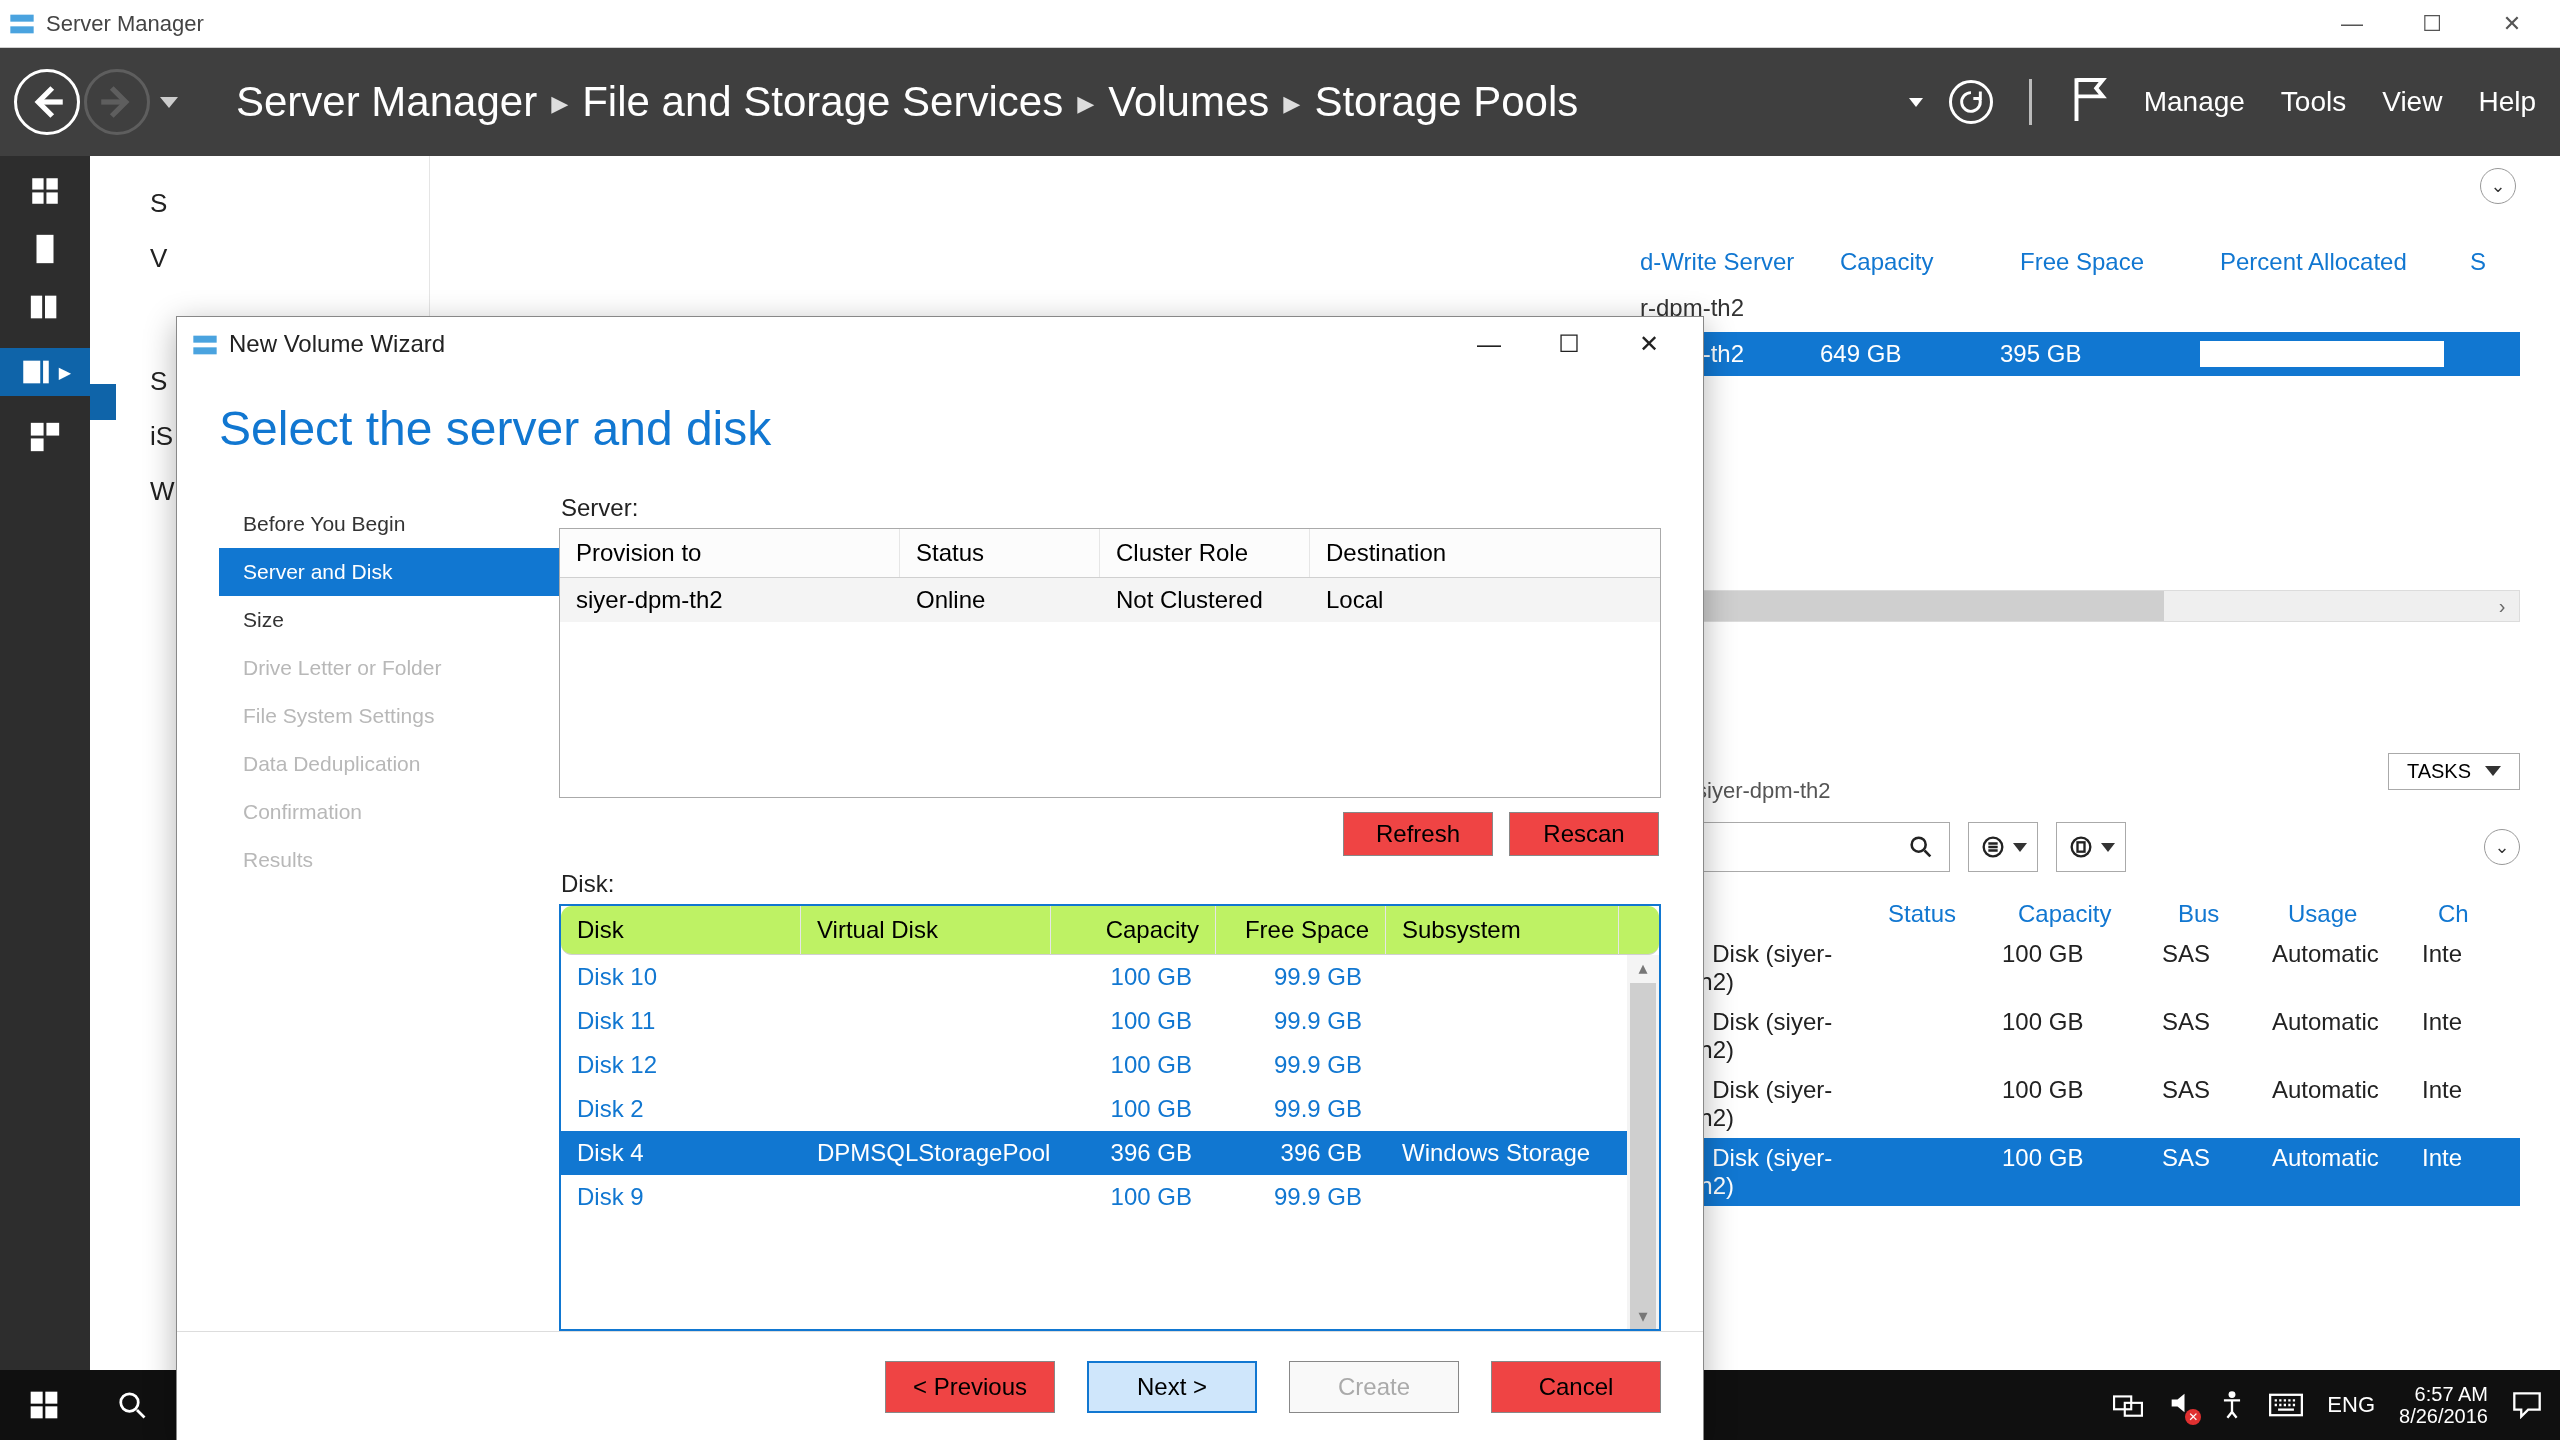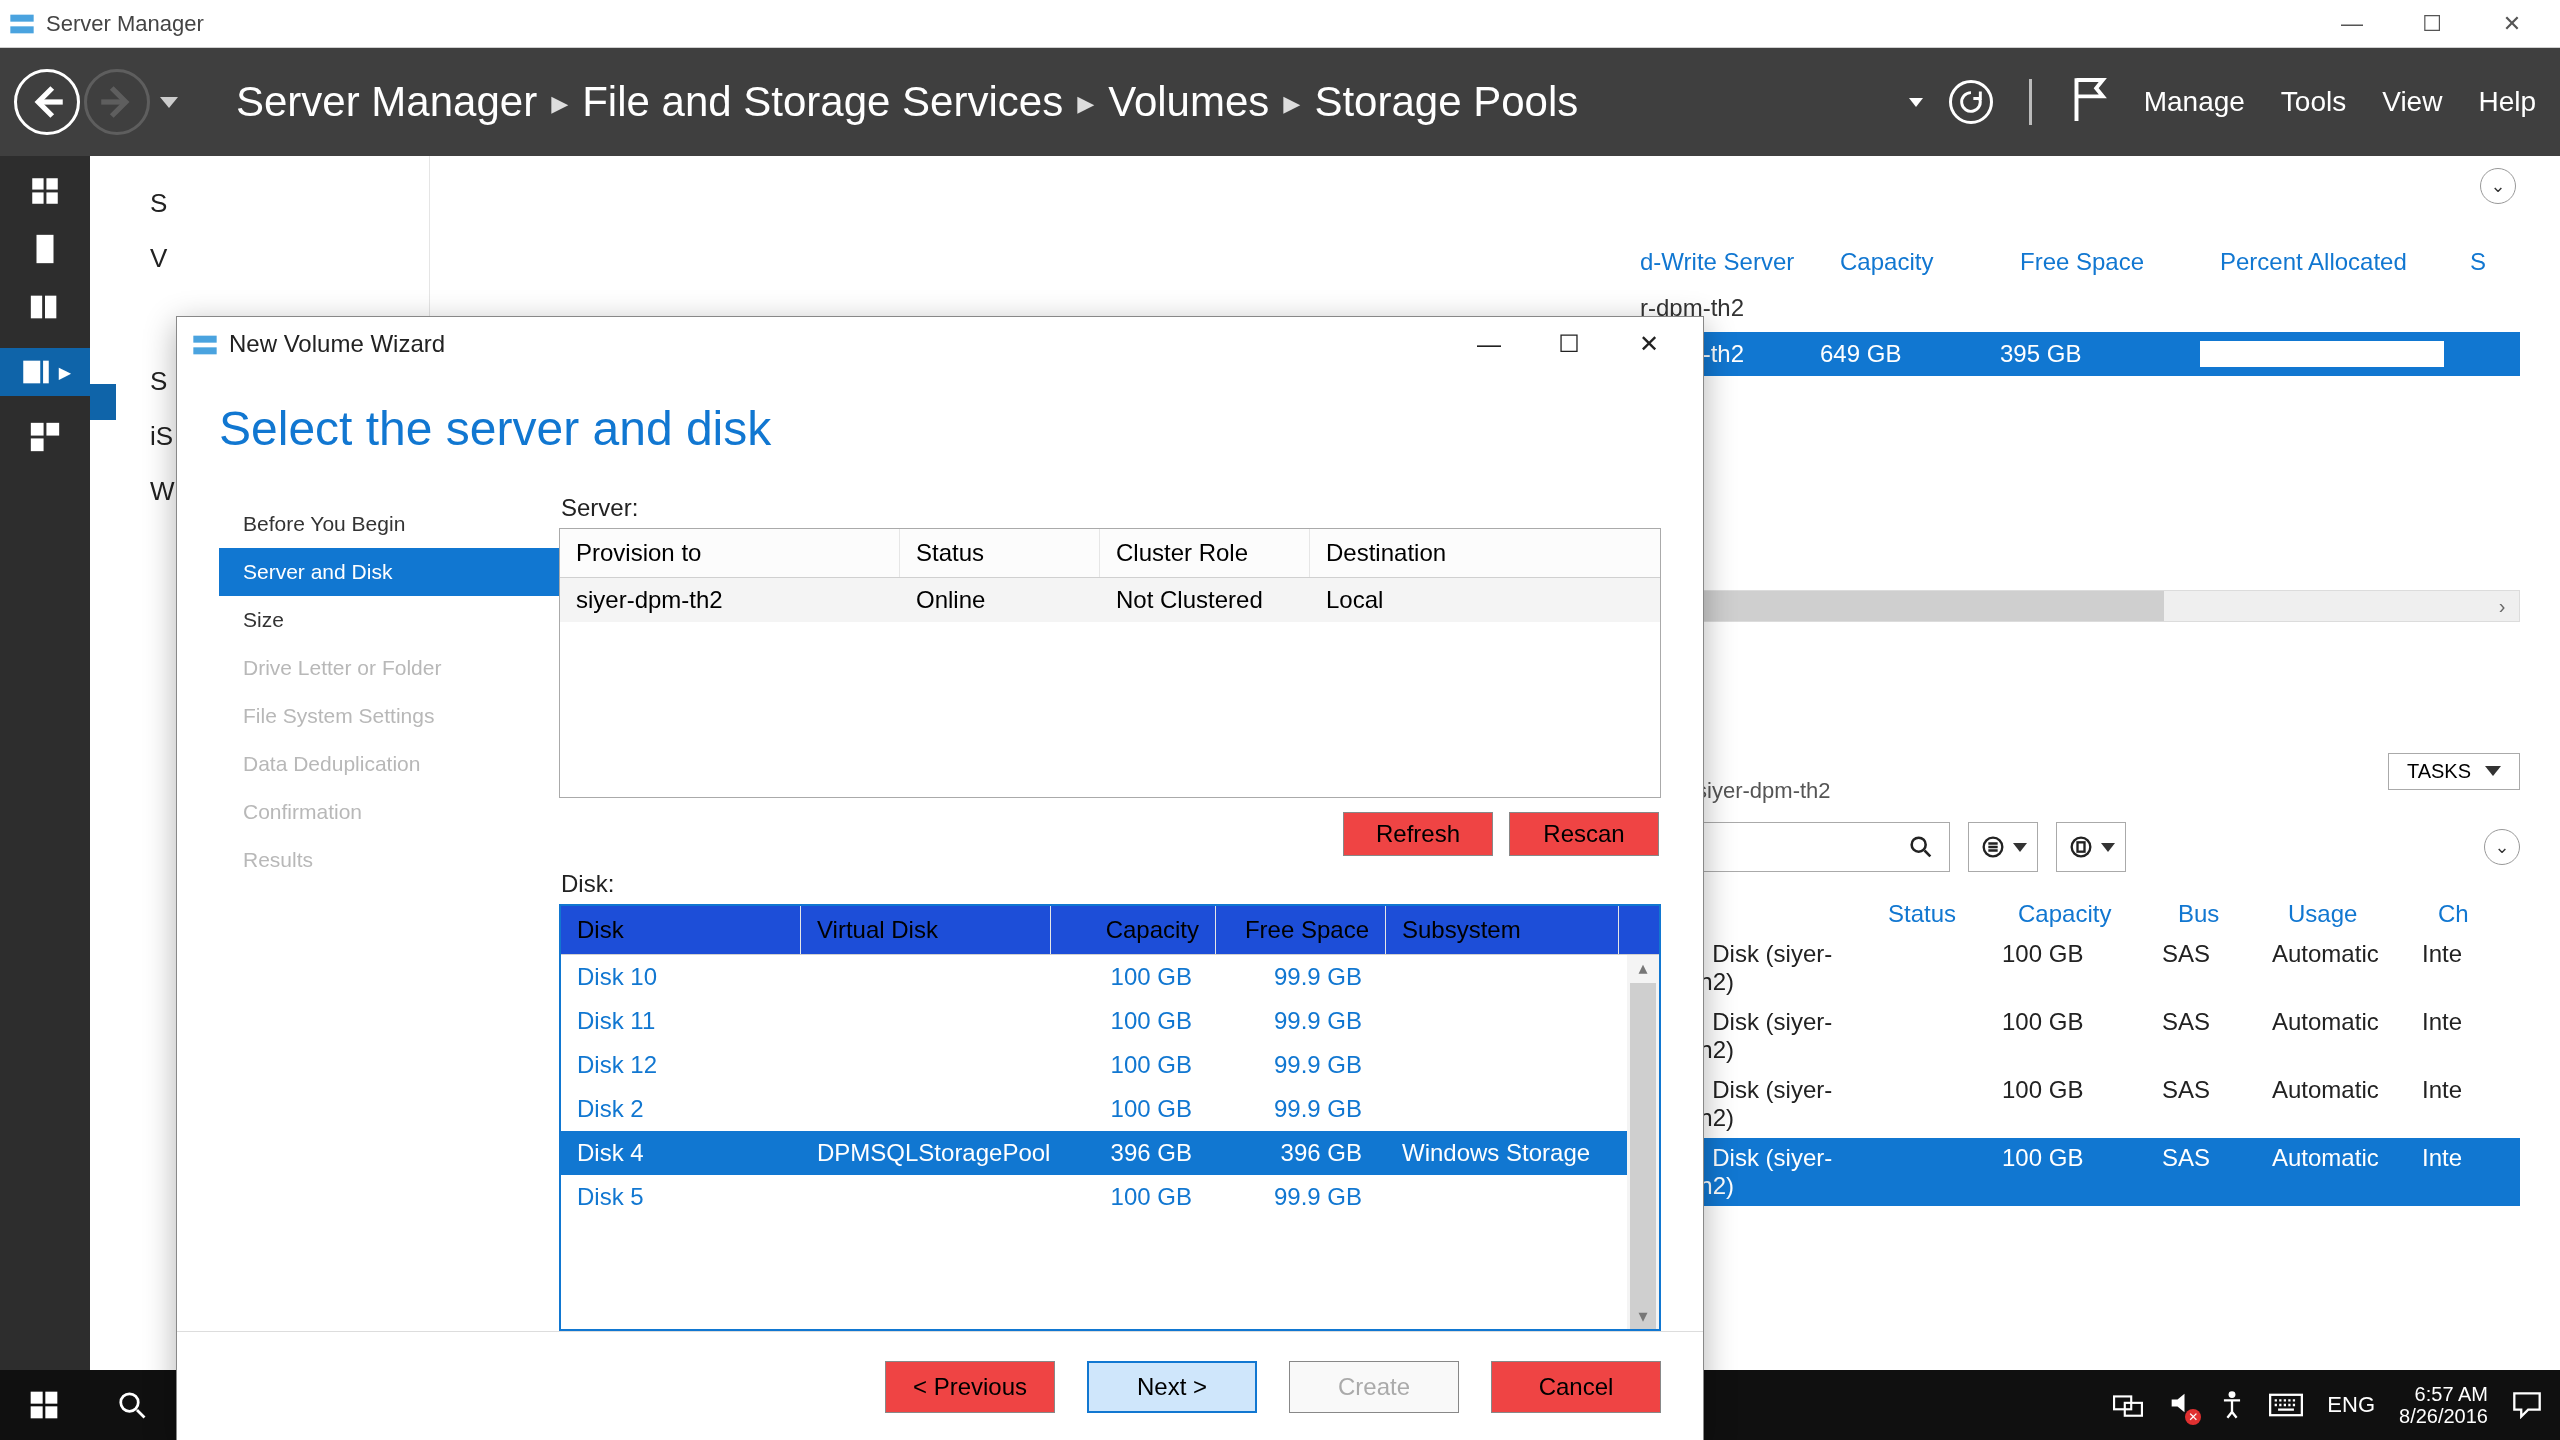--- a/index.html
+++ b/index.html
@@ -88,21 +88,21 @@
   .grid .ghdr { display:grid; border-bottom:1px solid #d0d0d0; font-size:24px; background:#fcfcfc; }
   .grid .ghdr span { padding:10px 16px; border-right:1px solid #e6e6e6; }
   .grid .grow { display:grid; font-size:24px; }
   .grid .grow span { padding:8px 16px; }
   .srv-grid .ghdr, .srv-grid .grow { grid-template-columns: 340px 200px 210px 1fr; }
   .srv-grid { height:270px; }
   .srv-grid .grow { background:#f4f4f4; }
   .btnrow { display:flex; justify-content:flex-end; gap:16px; margin:14px 2px 6px 0; }
   .btn { min-width:150px; height:44px; border:1px solid #888; background:#ef4444; font-size:24px; display:flex;align-items:center;justify-content:center; }
   .disk-grid { flex:1; display:flex; flex-direction:column; border:2px solid #1177d1; }
-  .disk-grid .ghdr { grid-template-columns: 240px 250px 165px 170px 1fr 40px; background:#1d4ed8; border-bottom:1px solid #d0d0d0; }
+  .disk-grid .ghdr { grid-template-columns: 240px 250px 165px 170px 1fr 40px; background:#bef264; border-bottom:1px solid #d0d0d0;border-radius:11px; }
   .disk-grid .ghdr span { border-right:1px solid #e6e6e6; }
   .disk-grid .body { flex:1; overflow:hidden; position:relative; }
   .disk-grid .drow { display:grid; grid-template-columns: 240px 250px 165px 170px 1fr 40px; font-size:24px; color:#1177d1; }
   .disk-grid .drow span { padding:8px 16px; }
   .disk-grid .drow .rt { text-align:right; padding-right:24px;}
   .disk-grid .drow.sel { background:#1177d1; color:#fff; }
   .disk-grid .vscroll { position:absolute; right:0; top:0; bottom:0; width:32px; background:#f4f4f4; }
   .disk-grid .vscroll .thumb { position:absolute; top:28px; left:3px; right:3px; height:410px; background:#cfcfcf; }
   .disk-grid .vscroll .arr { position:absolute; left:0; right:0; height:26px; display:flex;align-items:center;justify-content:center;color:#777;font-size:18px;}
   .disk-grid .vscroll .arr.up{top:0;} .disk-grid .vscroll .arr.dn{bottom:0;}
@@ -431,21 +431,21 @@
                   </div>
                   <div class="drow sel">
                     <span>Disk 4</span>
                     <span>DPMSQLStoragePool</span>
                     <span class="rt">396 GB</span>
                     <span class="rt">396 GB</span>
                     <span>Windows Storage</span>
                     <span></span>
                   </div>
                   <div class="drow">
-                    <span>Disk 5</span>
+                    <span>Disk 9</span>
                     <span></span>
                     <span class="rt">100 GB</span>
                     <span class="rt">99.9 GB</span>
                     <span></span>
                     <span></span>
                   </div>
                 </div>
               <div class="vscroll">
                 <div class="arr up">▴</div>
                 <div class="thumb"></div>

